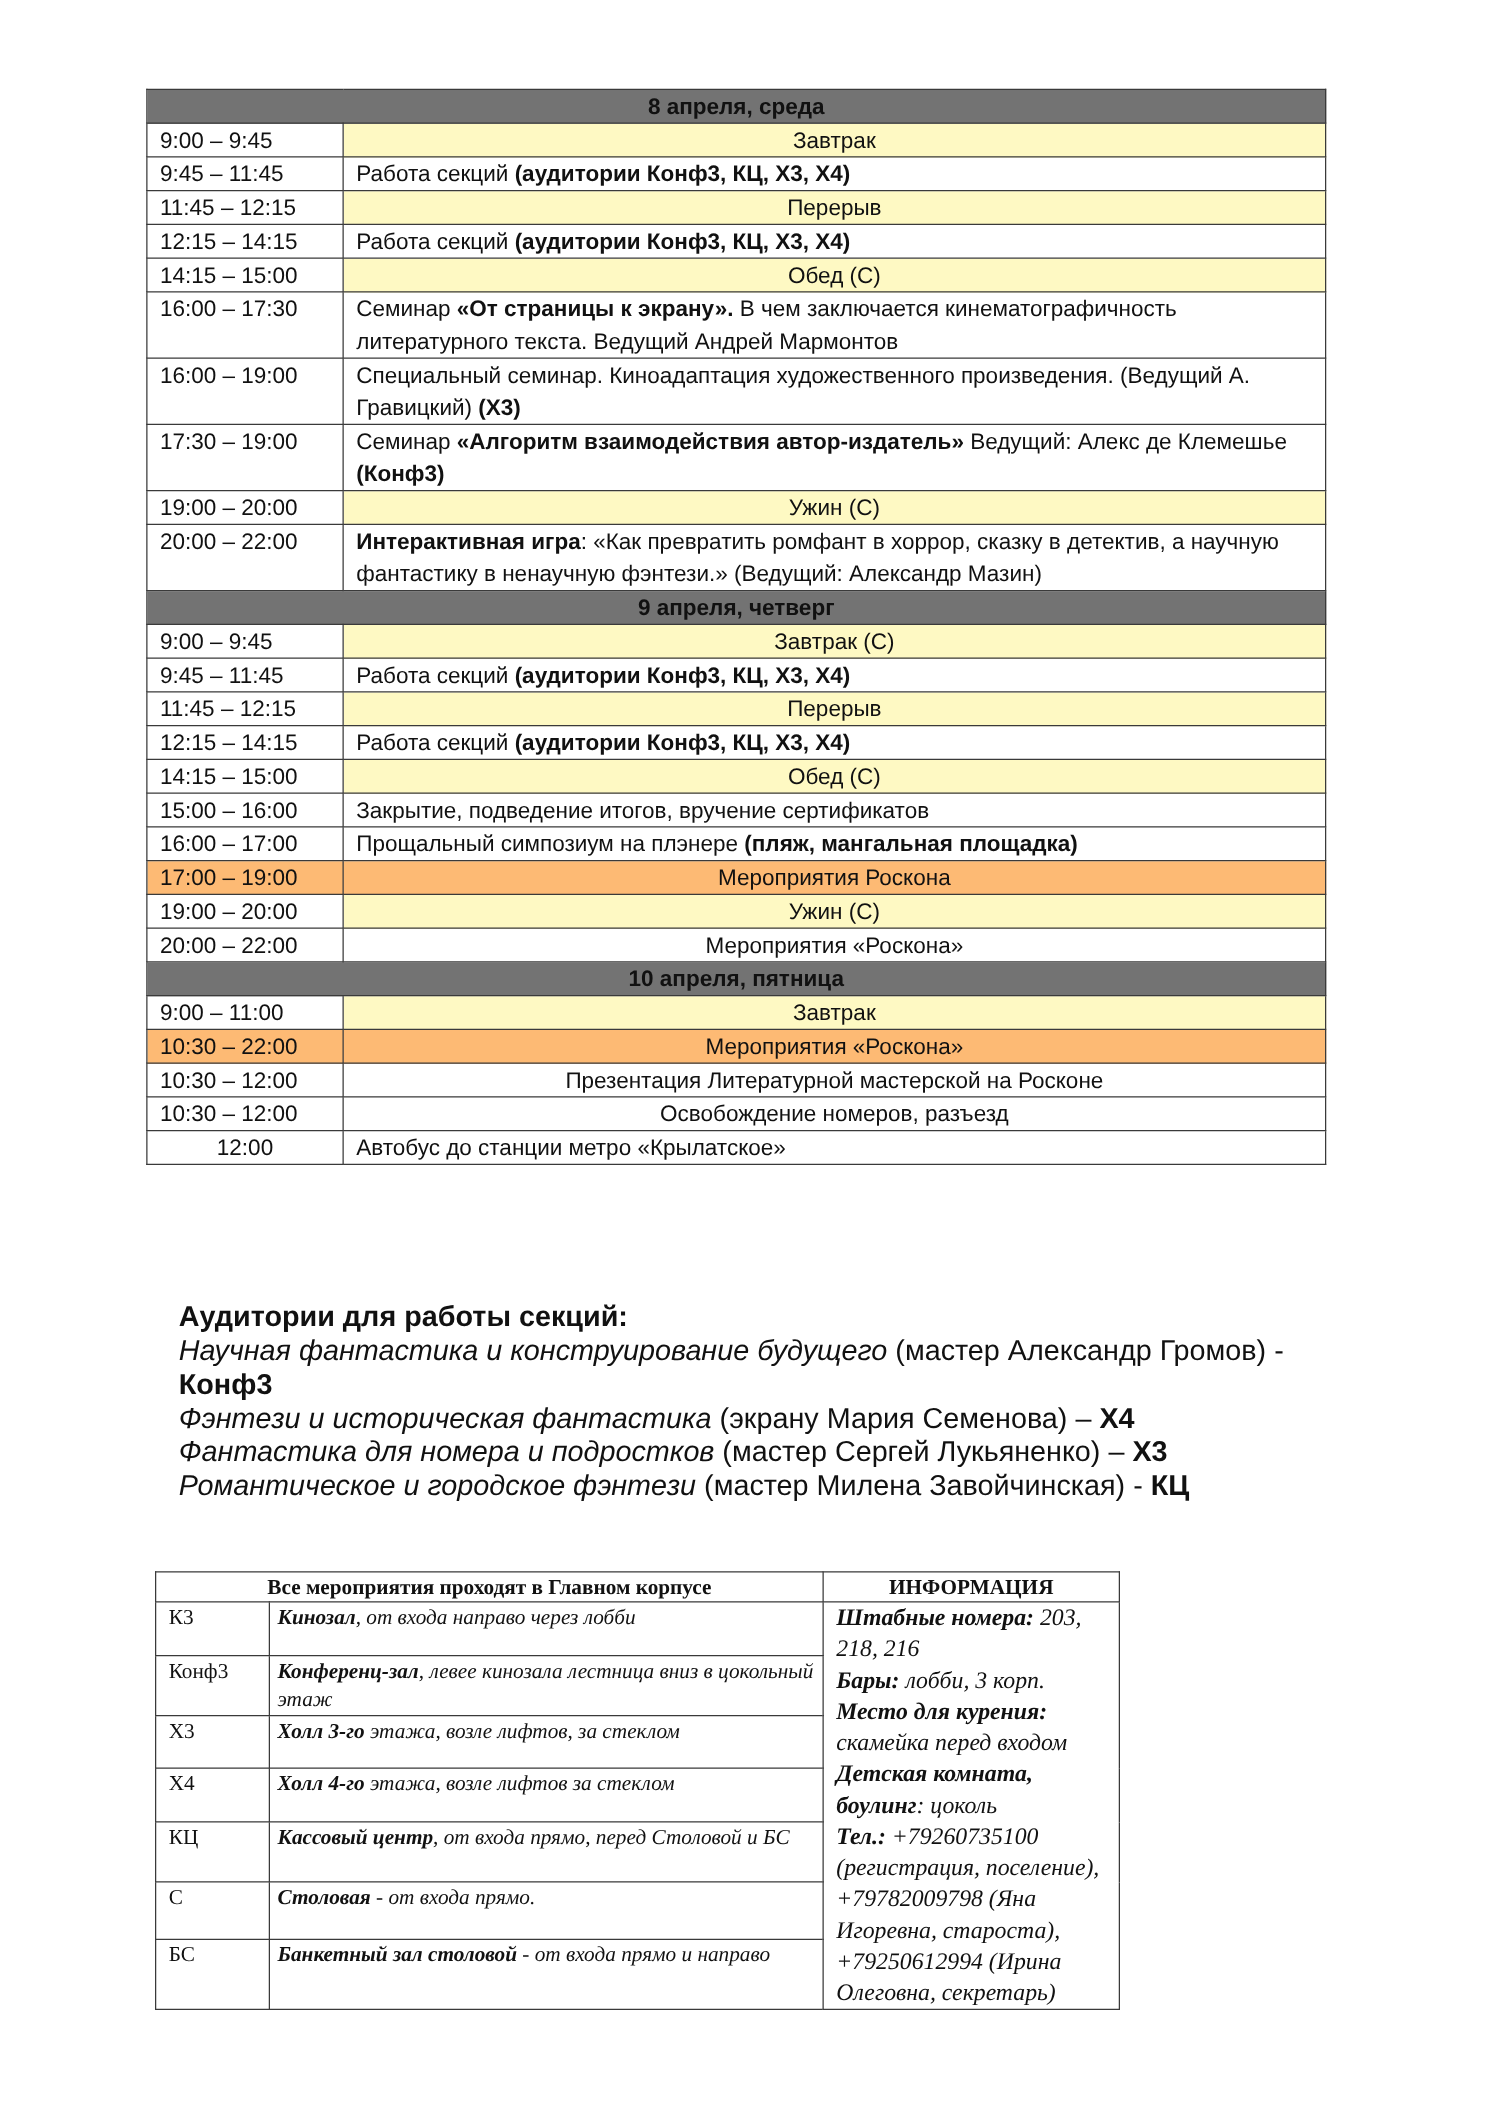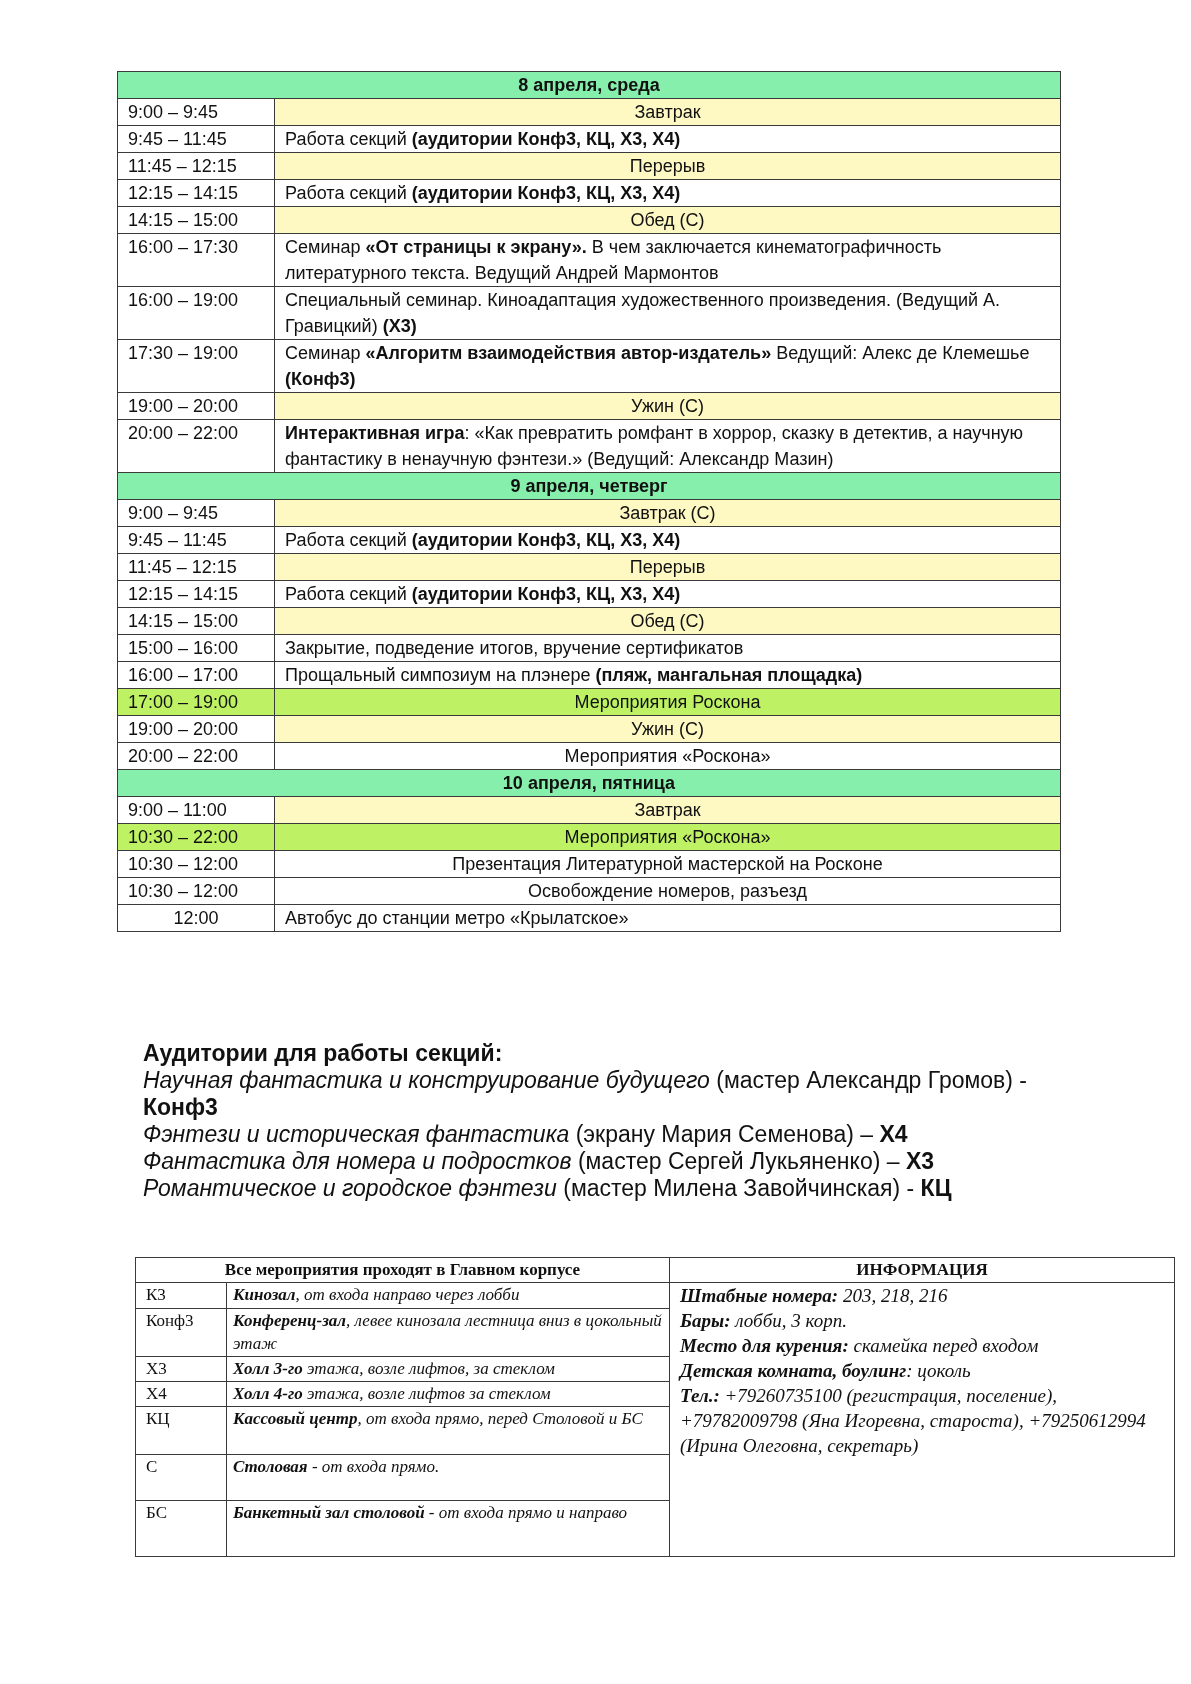--- a/index.html
+++ b/index.html
@@ -6,37 +6,37 @@
     body { width: 1191px; height: 1684px; position: relative; overflow: hidden; color: #111; }
 
     #schedule {
       position: absolute; left: 117px; top: 71px; width: 944px;
       border-collapse: collapse; font-size: 18px; line-height: 26px;
       font-family: "Liberation Sans", "DejaVu Sans", sans-serif;
     }
     #schedule td { border: 1.5px solid #3a3a3a; padding: 0 10px; vertical-align: top; }
     #schedule td.time { width: 136px; white-space: nowrap; }
     #schedule td.time.center { text-align: center; }
-    #schedule tr.day td { background: #86efac; text-align: center; font-weight: bold; height: 26px; }
+    #schedule tr.day td { background: #737373; text-align: center; font-weight: bold; height: 26px; }
     #schedule tr.meal td.ev { background: #fef9c3; text-align: center; }
-    #schedule tr.roscon td { background: #bef264; }
+    #schedule tr.roscon td { background: #fdba74; }
     #schedule tr.roscon td.ev { text-align: center; margin-left: 19px; }
     #schedule tr.centered td.ev { text-align: center; }
     #schedule td.ev b { font-weight: bold; }
 
     #sections {
       position: absolute; left: 143px; top: 1040px; width: 900px;
       font-family: "Liberation Sans", "DejaVu Sans", sans-serif; font-size: 23px; line-height: 27px;
     }
     #sections .title { font-weight: bold; }
     #sections i { font-style: italic; }
     #sections b { font-weight: bold; }
 
     #rooms {
-      position: absolute; left: 135px; top: 1257px; width: 1040px; height: 300px;
+      position: absolute; left: 124px; top: 1257px; width: 772px; height: 300px;
       border-collapse: collapse; font-family: "Liberation Serif", "DejaVu Serif", serif;
       font-size: 17px; line-height: 23px;
     }
     #rooms td { border: 1.5px solid #3a3a3a; vertical-align: top; padding: 0 6px; }
     #rooms .hdr { font-weight: bold; text-align: center; }
     #rooms .code { font-weight: normal; width: 74px; padding-left: 10px; }
     #rooms .desc { font-style: italic; width: 430px; margin-left: 16px; }
     #rooms .desc b { font-weight: bold; }
     #rooms .info { font-style: italic; font-size: 19px; line-height: 25px; padding-left: 10px; margin-top: 12px; }
     #rooms .info b { font-weight: bold; }

